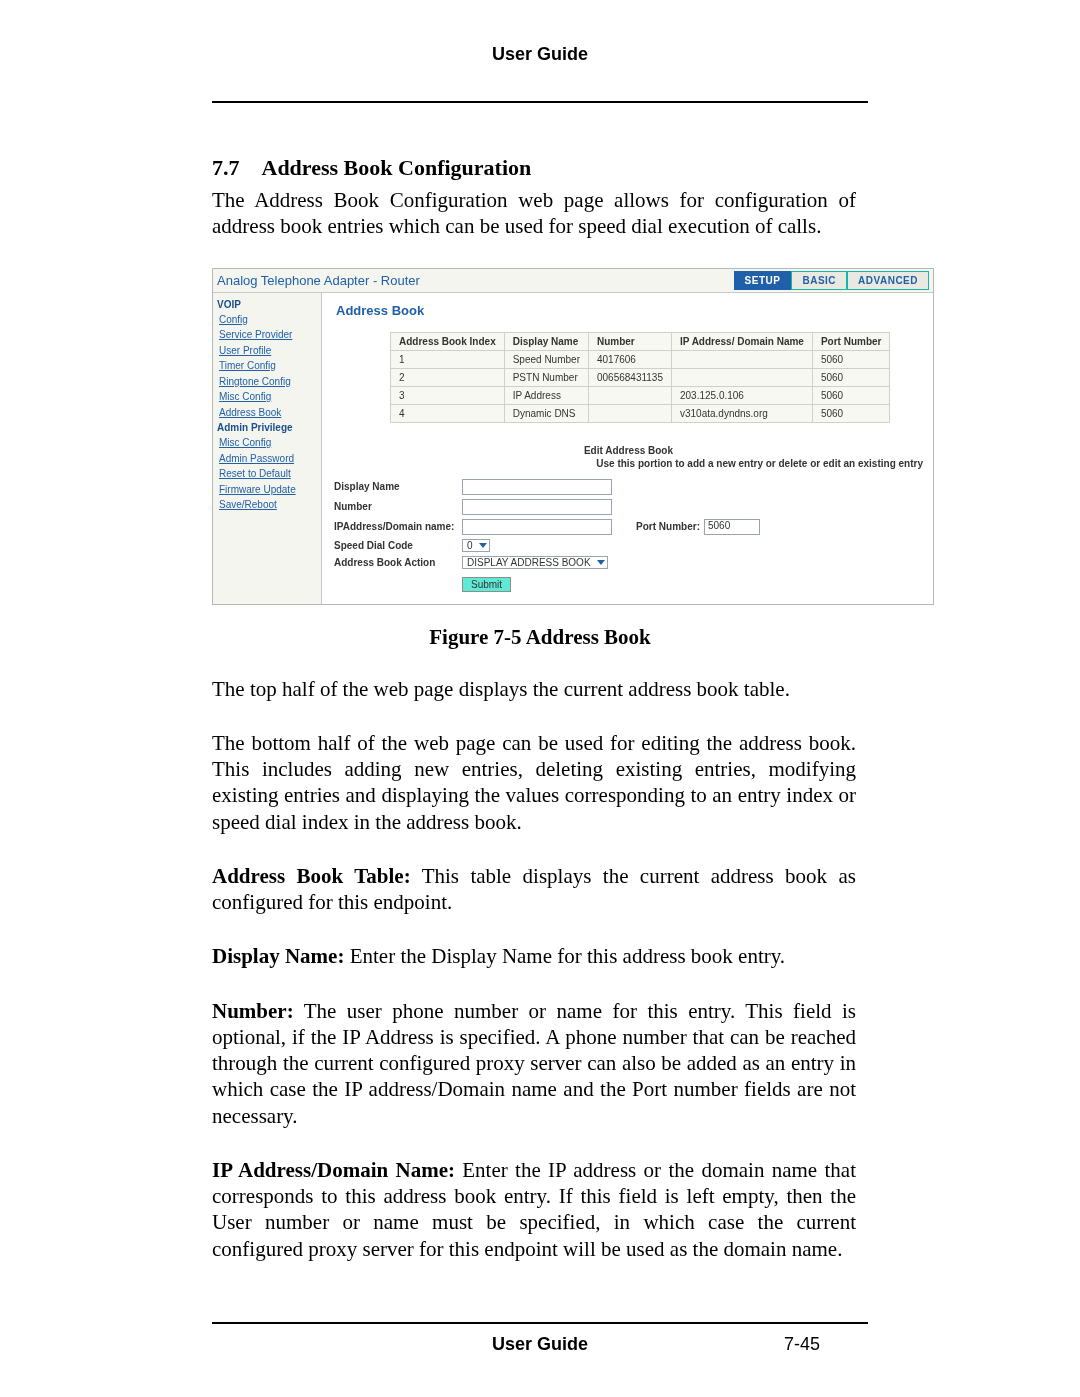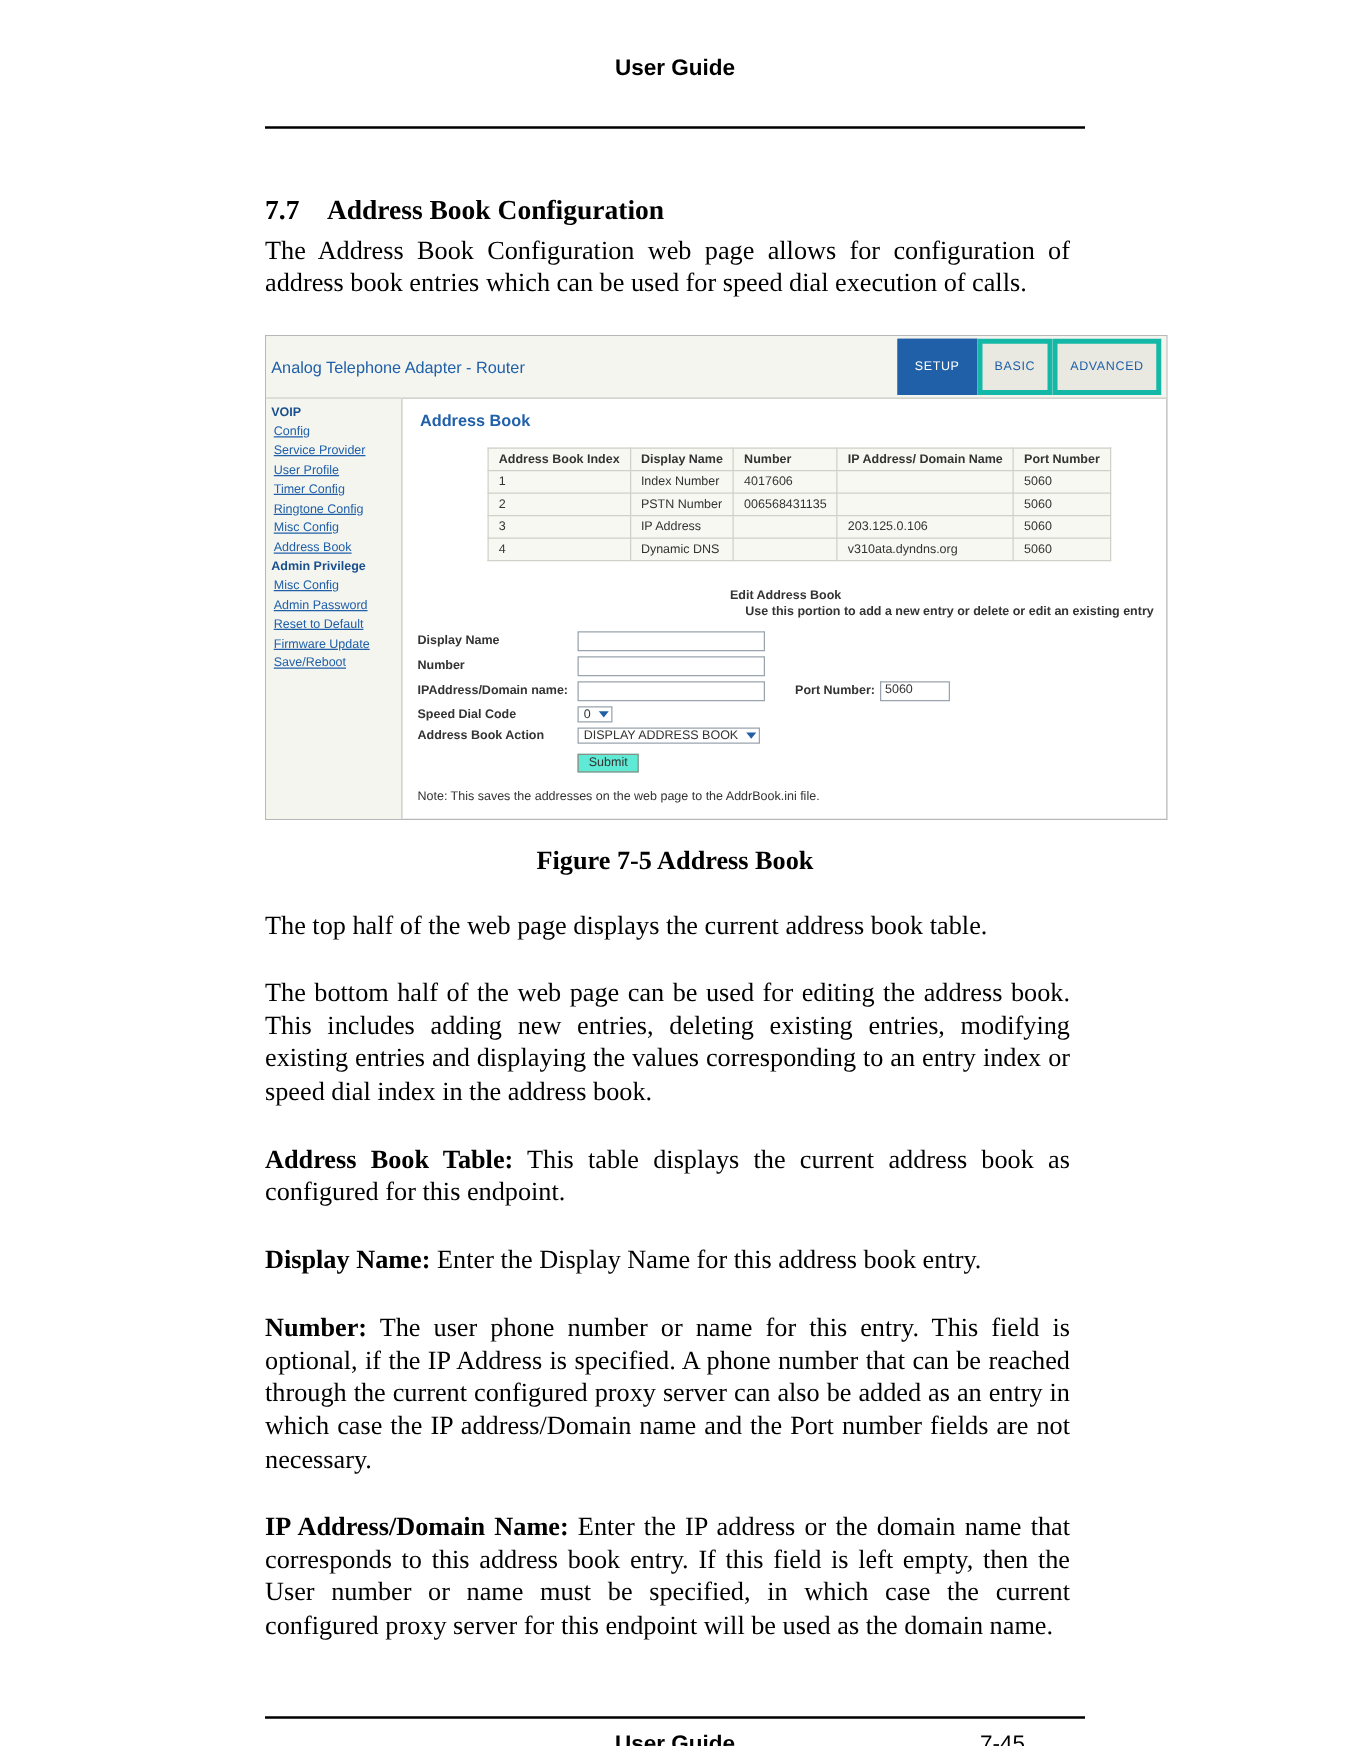--- a/index.html
+++ b/index.html
@@ -14,21 +14,21 @@
   .footer{display:flex;justify-content:space-between;align-items:center;font-size:18px;font-family:Arial,Helvetica,sans-serif;padding:0 4px}
   .footer .c{font-weight:bold;text-align:center;flex:1}
   .footer .r{width:80px}
   .footer .l{width:80px}
 
   
   .shot{width:720px;margin:10px auto 0 auto;border:1px solid #b7b7b7;background:#fff;font-family:Verdana,Arial,sans-serif;font-size:11px;color:#333}
   .shot-top{display:flex;align-items:center;justify-content:space-between;background:#f5f5f0;border-bottom:1px solid #c9c9c3;padding:2px 4px}
   .shot-title{color:#2060a8;font-size:13px;font-family:"Trebuchet MS",Verdana,sans-serif}
   .tabs{display:flex;gap:0}
-  .tab{padding:13px 10px;background:#e9e9e2;border:4px solid #14b8a6;color:#2060a8;font-size:10px;font-weight:normal;letter-spacing:.5px}
+  .tab{padding:3px 10px;background:#e9e9e2;border:1px solid #14b8a6;color:#2060a8;font-size:10px;font-weight:bold;letter-spacing:.5px}
   .tab.active{background:#2060a8;color:#fff;border-color:#2060a8}
   .shot-body{display:flex}
   .side{width:96px;background:#f5f5f0;border-right:1px solid #c9c9c3;padding:4px 6px 18px 6px}
   .side a{display:block;color:#2060a8;text-decoration:underline;font-size:10px;line-height:1.55;cursor:pointer}
   .side .grp{color:#1a4f8d;font-weight:bold;font-size:10px;margin:2px 0 2px -2px}
   .main{flex:1;padding:8px 10px 12px 12px}
   .main h3{color:#2060a8;font-size:13px;font-weight:bold;margin:2px 0 14px 2px;font-family:"Trebuchet MS",Verdana,sans-serif}
   table.ab{border-collapse:collapse;margin-left:56px}
   table.ab th,table.ab td{border:1px solid #d0d0c8;background:#f8f8f3;padding:3px 8px;font-size:10px;text-align:left;white-space:nowrap}
   table.ab th{font-weight:bold}
@@ -87,21 +87,21 @@
           <tbody>
               <tr>
             <th>Address Book Index</th>
             <th>Display Name</th>
             <th>Number</th>
             <th>IP Address/ Domain Name</th>
             <th>Port Number</th>
           </tr>
           <tr>
             <td>1</td>
-            <td>Index Number</td>
+            <td>Speed Number</td>
             <td>4017606</td>
             <td></td>
             <td>5060</td>
           </tr>
           <tr>
             <td>2</td>
             <td>PSTN Number</td>
             <td>006568431135</td>
             <td></td>
             <td>5060</td>
@@ -157,21 +157,20 @@
               <span class="caret"></span>
             </span>
           </div>
 
           <div></div>
           <div class="row-span">
             <span class="btn">Submit</span>
           </div>
         </div>
 
-        <div class="note">Note: This saves the addresses on the web page to the AddrBook.ini file.</div>
       </div>
     </div>
   </div>
 
   <div class="figure-caption">Figure 7-5 Address Book</div>
 
   <p class="body-text">The top half of the web page displays the current address book table.</p>
   <p class="body-text">The bottom half of the web page can be used for editing the address book. This includes adding new entries, deleting existing entries, modifying existing entries and displaying the values corresponding to an entry index or speed dial index in the address book.</p>
   <p class="body-text"><b>Address Book Table:</b><span> This table displays the current address book as configured for this endpoint.</span></p>
   <p class="body-text"><b>Display Name:</b><span> Enter the Display Name for this address book entry.</span></p>

